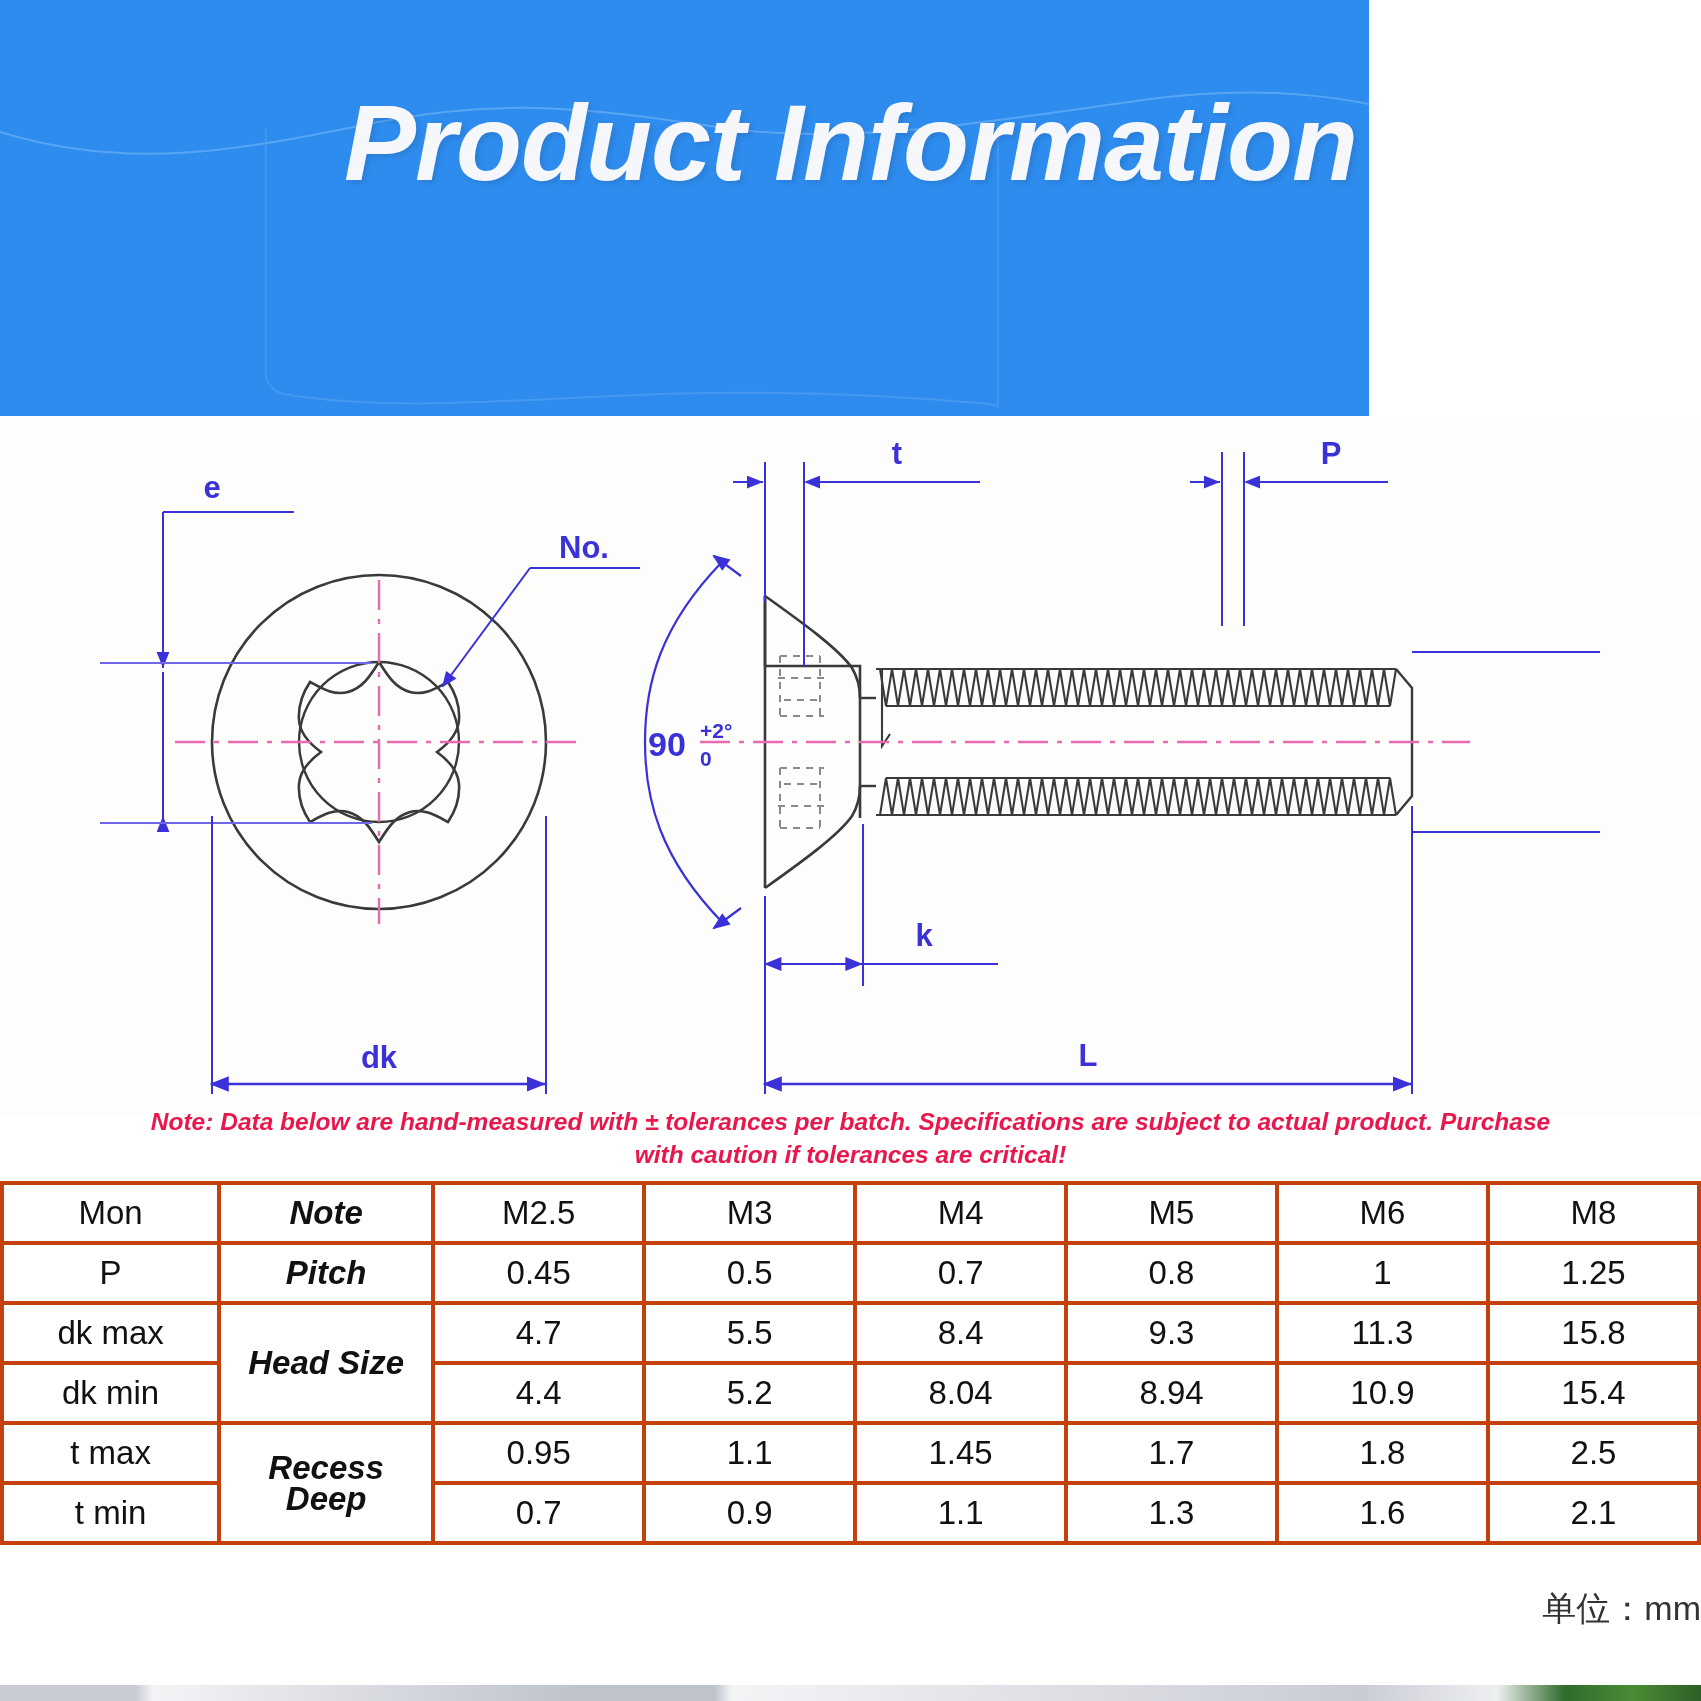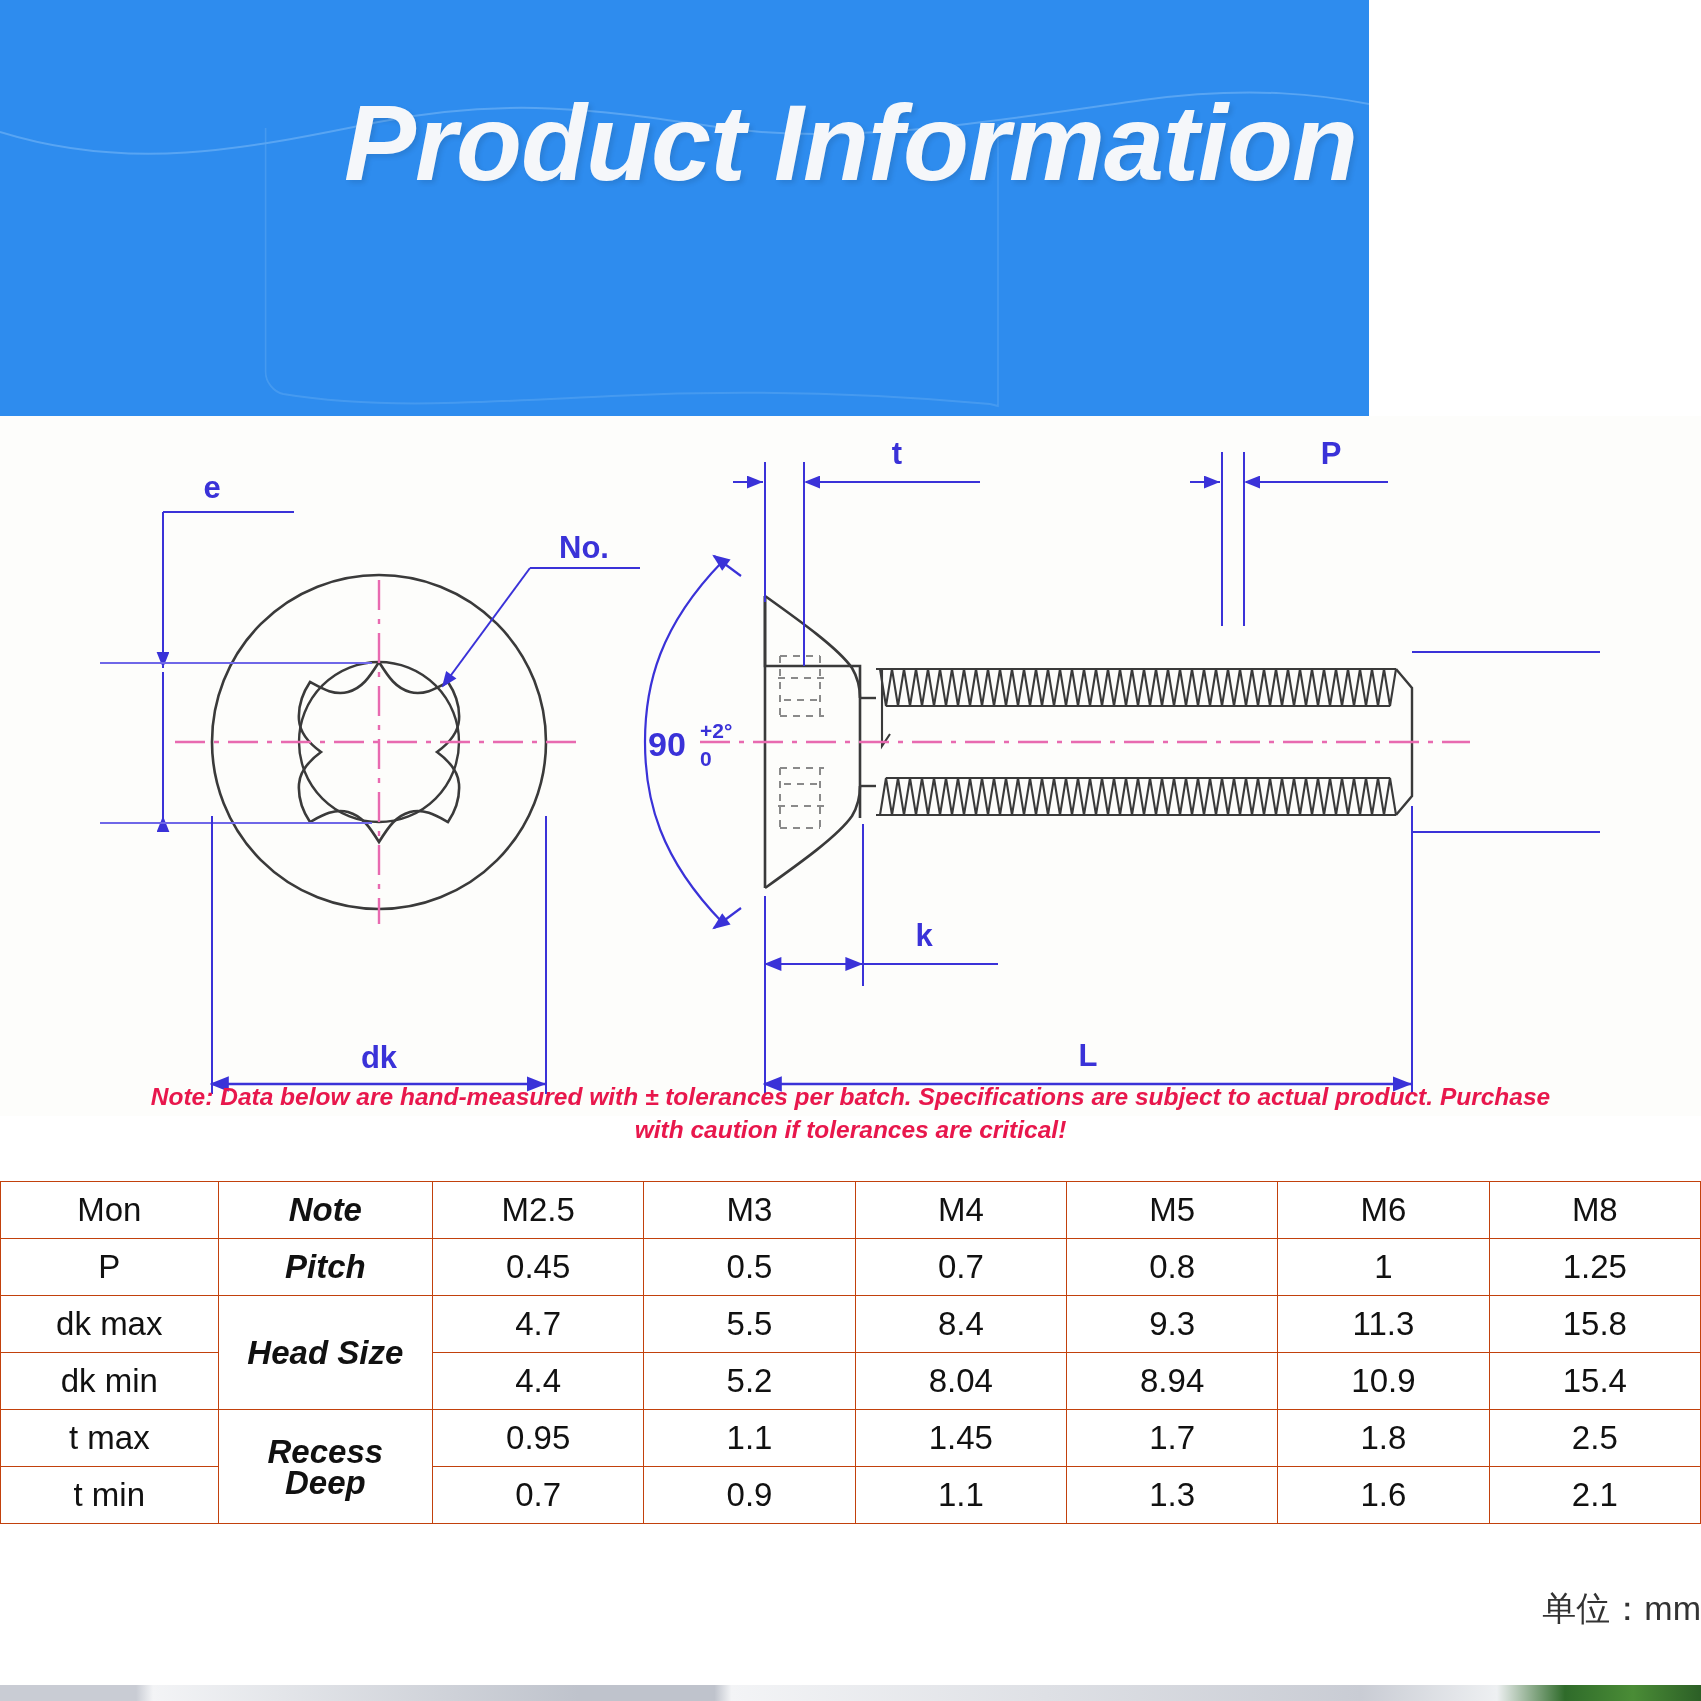--- a/index.html
+++ b/index.html
@@ -32,21 +32,21 @@
 
   
   .drawing{
     position:absolute;left:0;top:416px;width:1701px;height:700px;
     background:#fdfdfb;
   }
   .drawing svg{display:block;}
 
   
   .note{
-    position:absolute;left:0;top:1080px;width:1701px;
+    position:absolute;left:0;top:1105px;width:1701px;
     text-align:center;
     color:#e8174c;
     font-size:24.5px;
     font-weight:bold;
     font-style:italic;
     line-height:33px;
     font-family:"Liberation Sans", sans-serif;
   }
   .note .l2{display:block;}
 
@@ -54,21 +54,21 @@
   .tbl-wrap{
     position:absolute;left:0;top:1181px;width:1701px;
   }
   table.spec{
     border-collapse:collapse;
     width:1701px;
     table-layout:fixed;
     font-family:"Liberation Sans", sans-serif;
   }
   table.spec td{
-    border:1px solid #c2410c;
+    border:4px solid #c2410c;
     text-align:center;
     vertical-align:middle;
     height:54px;
     color:#111;
     font-size:33px;
     background:#fff;
   }
   td.c-mon{width:205px;font-size:35px;}
   td.c-grp{width:202px;font-size:25px;font-weight:bold;font-style:italic;}
   td.c-val{width:199px;}

